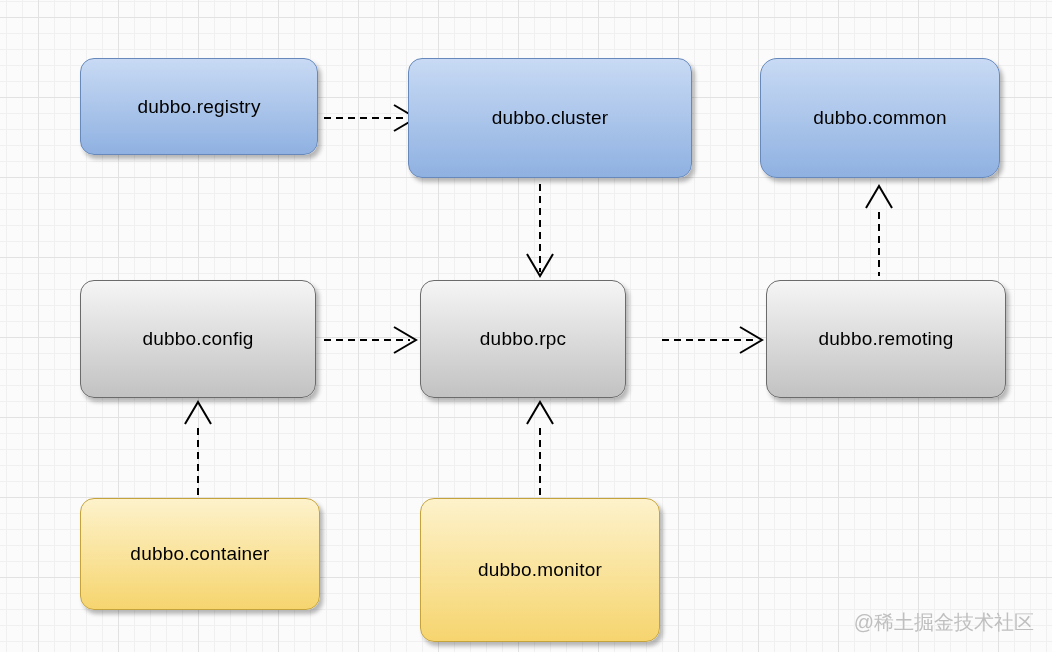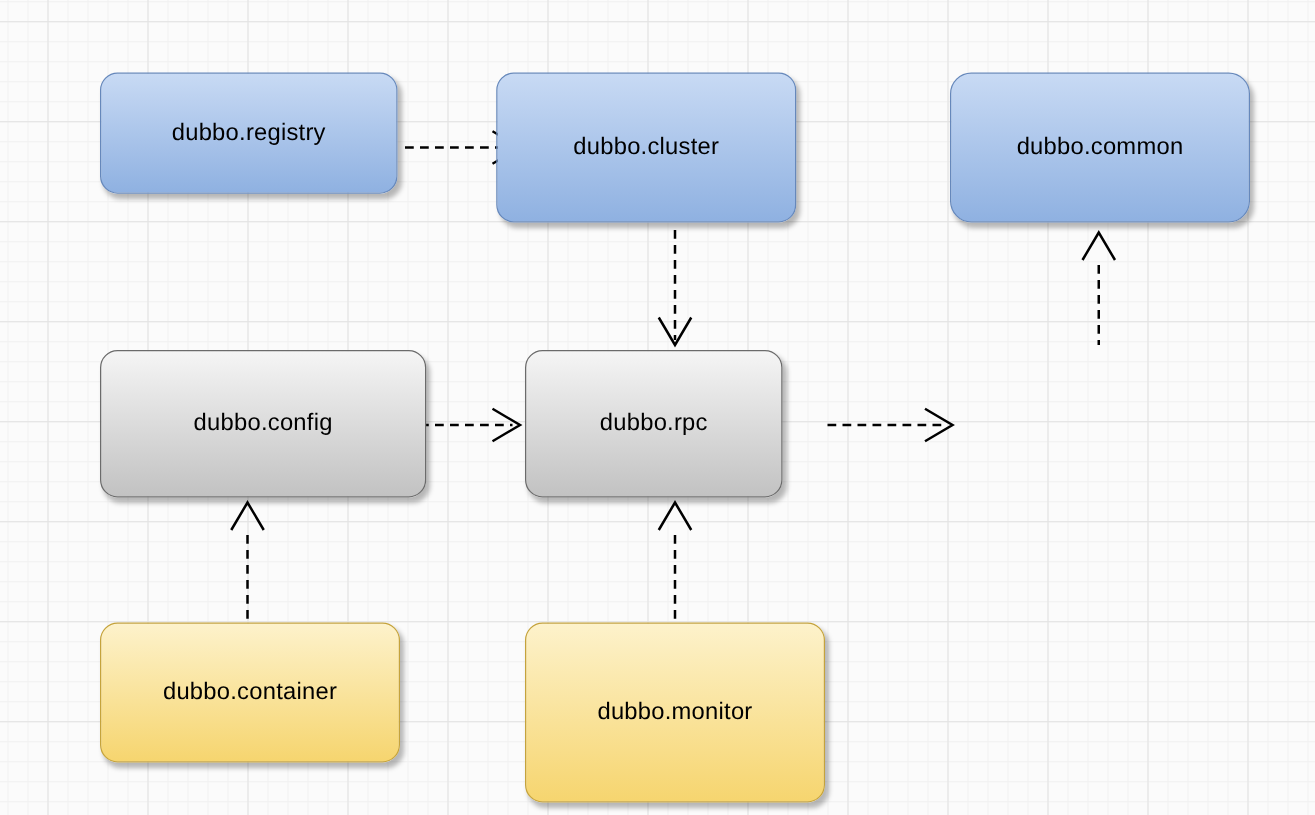--- a/index.html
+++ b/index.html
@@ -40,23 +40,23 @@
   }
   .node.gray {
     background: linear-gradient(var(--gray-top, #f5f5f5), var(--gray-bottom, #c2c2c2));
     border-color: var(--gray-border, #6b6b6b);
   }
   .node.yellow {
     background: linear-gradient(var(--yellow-top, #fdf2cb), var(--yellow-bottom, #f6d56f));
     border-color: var(--yellow-border, #c5a33c);
   }
   #n-registry  { left: 80px;  top: 58px;  width: 238px; height: 97px; }
-  #n-cluster   { left: 397px; top: 58px;  width: 240px; height: 120px; }
+  #n-cluster   { left: 408px; top: 58px;  width: 284px; height: 120px; }
   #n-common    { left: 760px; top: 58px;  width: 240px; height: 120px; border-radius: 17px; }
-  #n-config    { left: 80px;  top: 280px; width: 261px; height: 118px; }
+  #n-config    { left: 80px;  top: 280px; width: 236px; height: 118px; }
   #n-rpc       { left: 420px; top: 280px; width: 206px; height: 118px; }
   #n-remoting  { left: 766px; top: 280px; width: 240px; height: 118px; }
   #n-container { left: 80px;  top: 498px; width: 240px; height: 112px; }
   #n-monitor   { left: 420px; top: 498px; width: 240px; height: 144px; }
 
   .edges-layer {
     position: absolute;
     left: 0; top: 0;
     width: 1052px;
     height: 652px;
@@ -122,21 +122,25 @@
   </div>
   <div id="n-common" class="node blue">
     <span>dubbo.common</span>
   </div>
   <div id="n-config" class="node gray">
     <span>dubbo.config</span>
   </div>
   <div id="n-rpc" class="node gray">
     <span>dubbo.rpc</span>
   </div>
+  <div id="n-remoting" class="node gray">
+    <span>dubbo.remoting</span>
+  </div>
   <div id="n-container" class="node yellow">
     <span>dubbo.container</span>
   </div>
   <div id="n-monitor" class="node yellow">
     <span>dubbo.monitor</span>
   </div>
 
+  <div class="watermark">@稀土掘金技术社区</div>
 
 </div>
 
 </body></html>

